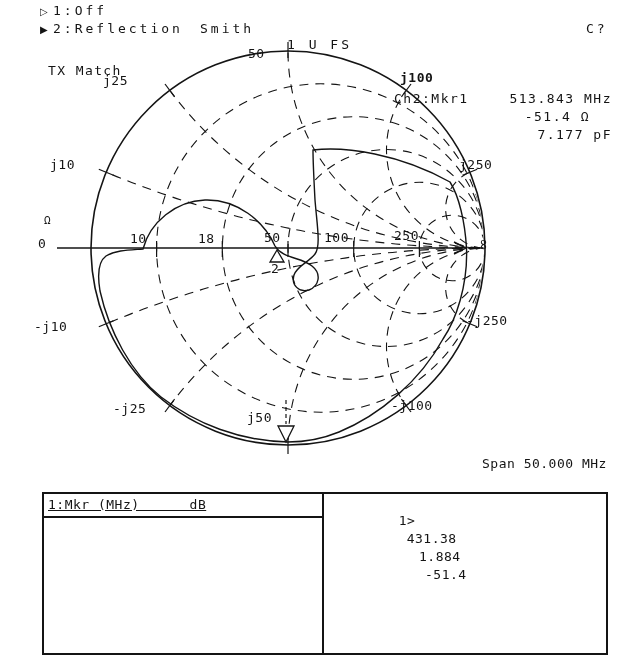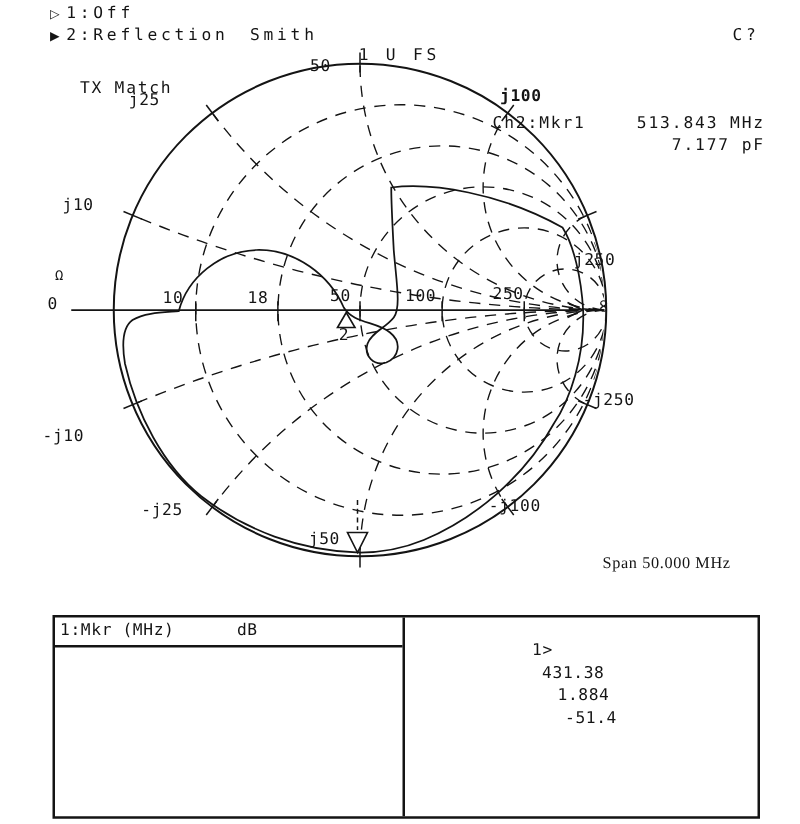--- a/index.html
+++ b/index.html
@@ -19,22 +19,22 @@
   .ro .inset{padding-right:22px;}
   .inf{transform:rotate(90deg);font-family:"DejaVu Sans",sans-serif;font-size:15px;}
   svg{position:absolute;left:0;top:0;}
   .mtable{
     position:absolute;left:42px;top:492px;width:566px;height:163px;
     border:2px solid #141414;display:flex;box-sizing:border-box;
   }
   .mcell{box-sizing:border-box;letter-spacing:0.5px;}
   .mcell.c1{width:280px;border-right:2px solid #141414;}
   .mcell.c2{flex:1;}
-  .mhead{height:22px;line-height:21px;border-bottom:2px solid #141414;padding-left:4px;white-space:pre;}
-  .mrow{height:18px;line-height:18px;padding-left:20px;white-space:pre;margin-left:15px;}
+  .mhead{height:22px;line-height:21px;border-bottom:2px solid #141414;padding-left:4px;white-space:pre;text-decoration:underline;}
+  .mrow{height:18px;line-height:18px;padding-left:8px;white-space:pre;}
   .mrow span{display:inline-block;}
   .rc0{width:26px;text-align:left;}
   .rc1{width:58px;text-align:right;}
   .rc2{width:62px;text-align:right;}
   .rc3{width:68px;text-align:right;}
 </style>
 </head>
 <body>
 
 <div class="screen">
@@ -126,49 +126,50 @@
   </svg>
 
   <span class="abs arrow" style="left:40px;top:6px;">▷</span>
   <span class="abs hdr" style="left:53px;top:3px;">1:Off</span>
   <span class="abs arrow" style="left:40px;top:24px;">▶</span>
   <span class="abs hdr" style="left:53px;top:21px;">2:Reflection</span>
   <span class="abs hdr" style="left:200px;top:21px;">Smith</span>
   <span class="abs hdr" style="left:287px;top:37px;">1 U FS</span>
   <span class="abs hdr" style="left:586px;top:21px;">C?</span>
 
-  <span class="abs ttl" style="left:64px;top:63px;">TX Match</span>
+  <span class="abs ttl" style="left:48px;top:63px;">TX Match</span>
 
   <span class="abs" style="left:394px;top:91px;letter-spacing:1.5px;">Ch2:Mkr1</span>
   <div class="ro">
     <div>513.843 MHz</div>
+    <div class="inset">-51.4 Ω</div>
     <div>7.177 pF</div>
   </div>
 
   <span class="abs clbl" style="left:248px;top:46px;">50</span>
   <span class="abs clbl" style="left:103px;top:73px;">j25</span>
   <span class="abs clbl" style="left:400px;top:70px;font-weight:bold;">j100</span>
   <span class="abs clbl" style="left:50px;top:157px;">j10</span>
-  <span class="abs clbl" style="left:459px;top:157px;margin-top:44px;">j250</span>
+  <span class="abs clbl" style="left:459px;top:157px;">j250</span>
   <span class="abs clbl" style="left:44px;top:214px;font-size:11px;">Ω</span>
   <span class="abs clbl" style="left:38px;top:236px;">0</span>
   <span class="abs clbl" style="left:130px;top:231px;">10</span>
   <span class="abs clbl" style="left:198px;top:231px;">18</span>
   <span class="abs clbl" style="left:264px;top:230px;">50</span>
   <span class="abs clbl" style="left:324px;top:230px;">100</span>
   <span class="abs clbl" style="left:394px;top:228px;">250</span>
   <span class="abs clbl inf" style="left:477px;top:236px;">∞</span>
-  <span class="abs clbl" style="left:34px;top:319px;margin-top:23px;">-j10</span>
+  <span class="abs clbl" style="left:34px;top:319px;">-j10</span>
   <span class="abs clbl" style="left:466px;top:313px;">-j250</span>
   <span class="abs clbl" style="left:113px;top:401px;">-j25</span>
   <span class="abs clbl" style="left:391px;top:398px;">-j100</span>
-  <span class="abs clbl" style="left:247px;top:424px;">j50</span>
+  <span class="abs clbl" style="left:247px;top:410px;">j50</span>
   <span class="abs clbl" style="left:271px;top:261px;">2</span>
 
-  <span class="abs stim" style="left:482px;top:442px;font-family:Liberation Serif, serif;">Span 50.000 MHz</span>
+  <span class="abs stim" style="left:482px;top:456px;">Span 50.000 MHz</span>
 
   <div class="mtable">
     <div class="mcell c1">
       <div class="mhead">1:Mkr (MHz)      dB</div>
     </div>
     <div class="mcell c2">
       <div class="mrow">
         <span class="rc0">1&gt;</span>
         <span class="rc1">431.38</span>
         <span class="rc2">1.884</span>

